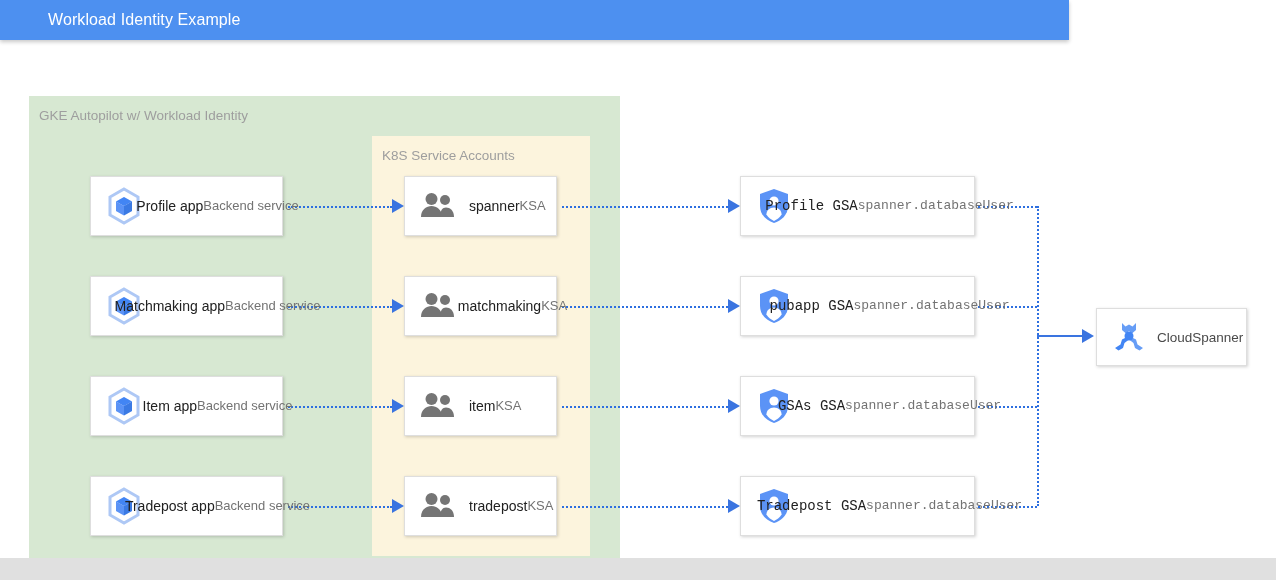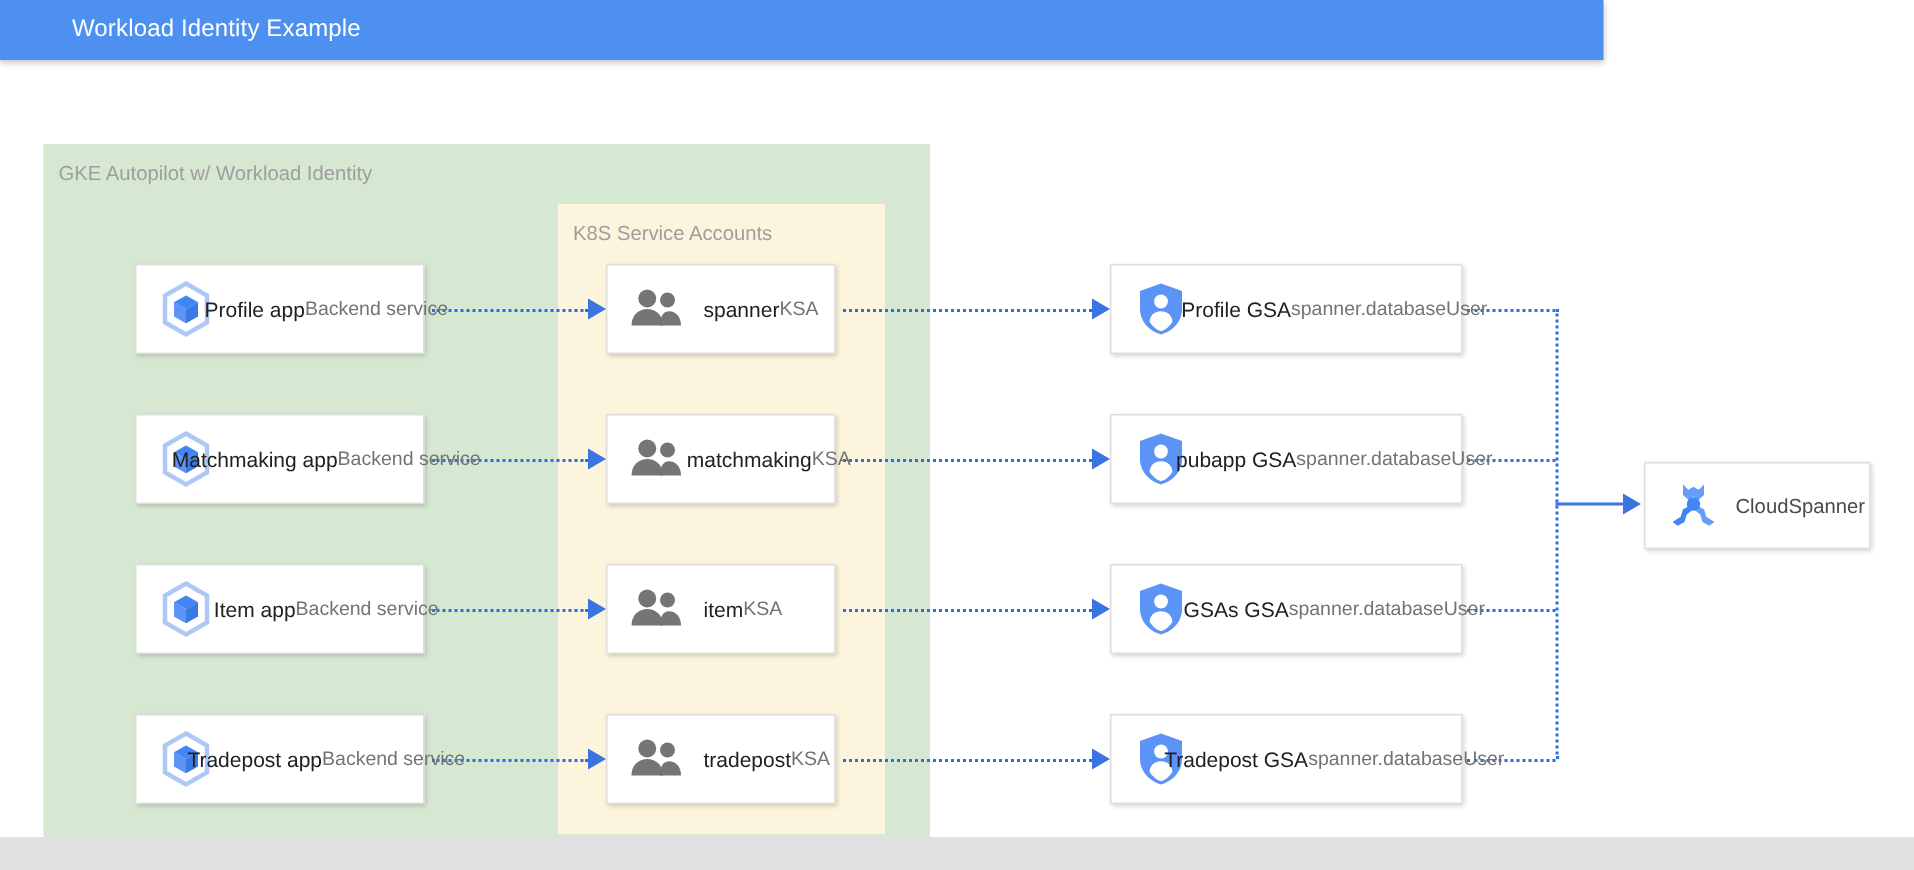--- a/index.html
+++ b/index.html
@@ -128,20 +128,21 @@
     padding-left: 14px;
   }
   .node-ksa .node-icon { width: 38px; height: 38px; margin-right: 12px; }
 
   
   .node-gsa {
     left: 740px;
     width: 235px;
     height: 60px;
     padding-left: 14px;
+    font-family: Liberation Mono, monospace;
   }
   .node-gsa .node-icon { width: 38px; height: 38px; margin-right: 12px; }
 
   
   .node-spanner {
     left: 1096px;
     top: 232px;
     width: 151px;
     height: 58px;
     padding-left: 12px;

